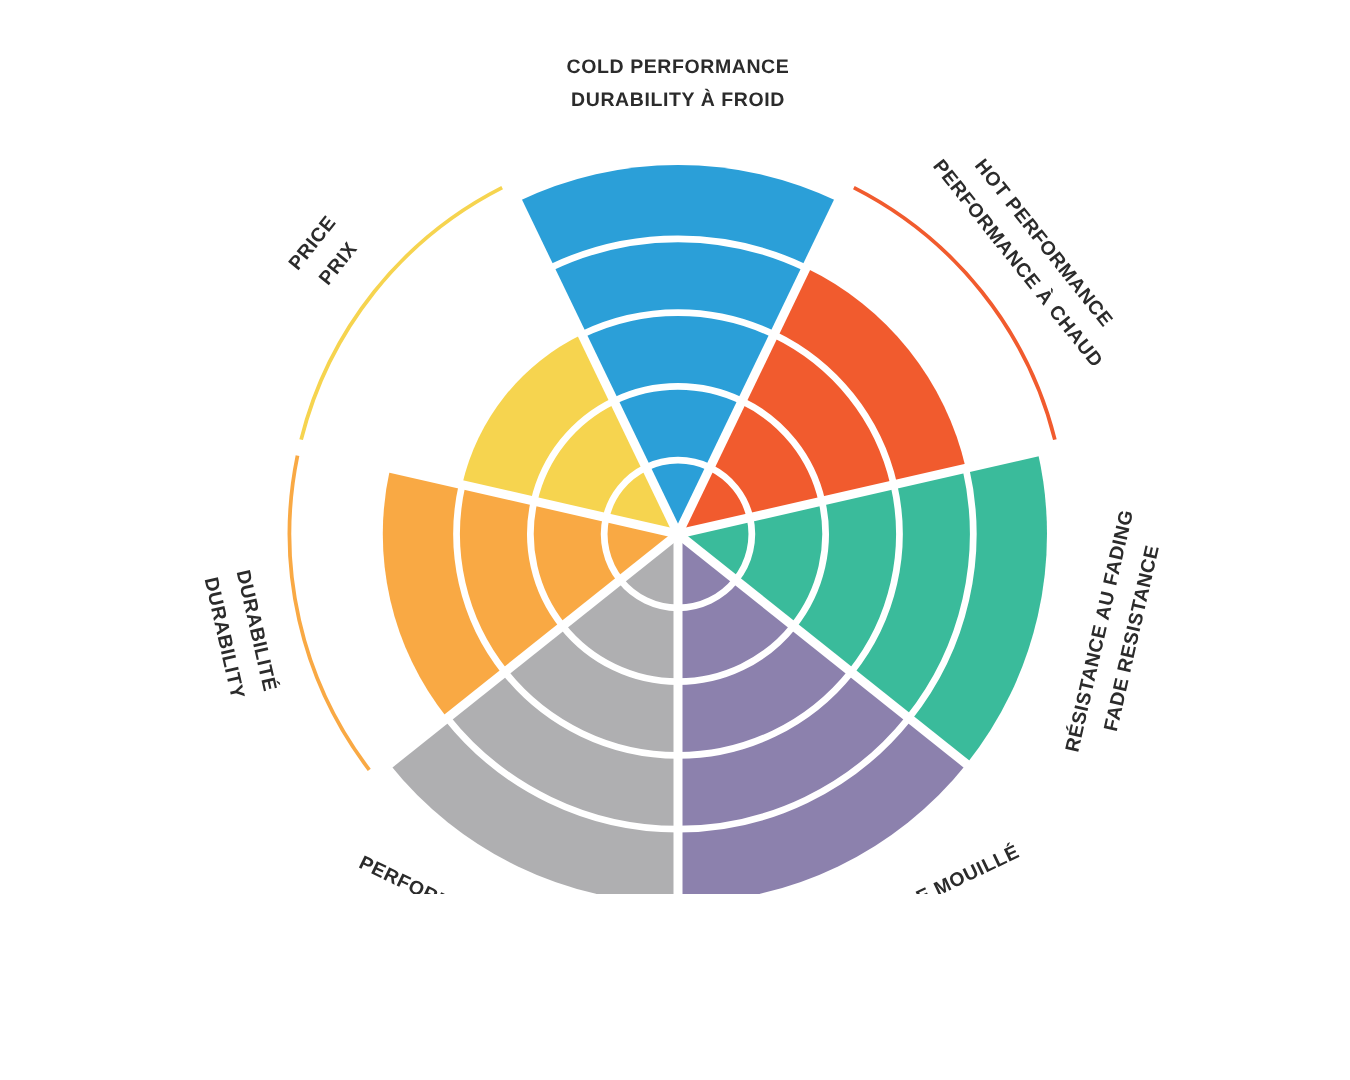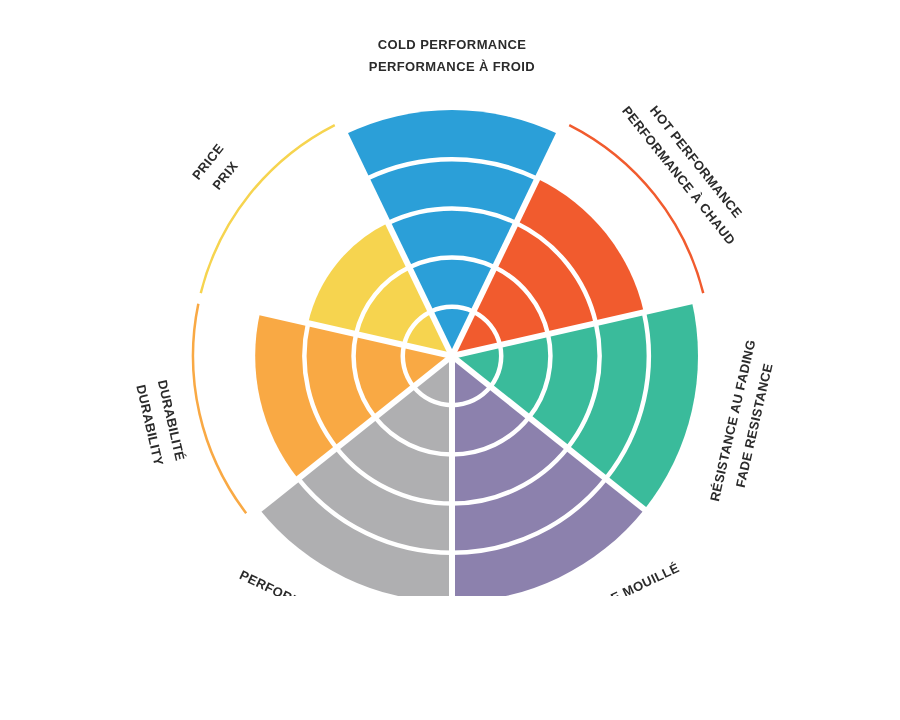--- a/index.html
+++ b/index.html
@@ -66,21 +66,21 @@
       <line x1="452" y1="356" x2="257.32" y2="511.25" stroke="#ffffff" stroke-width="6"></line>
       <line x1="452" y1="356" x2="209.24" y2="300.59" stroke="#ffffff" stroke-width="6"></line>
       <line x1="452" y1="356" x2="343.96" y2="131.66" stroke="#ffffff" stroke-width="6"></line>
       <path d="M 569.24 125.05 A 259 259 0 0 1 703.24 293.09" fill="none" stroke="#F15B2E" stroke-width="2.5"></path>
       <path d="M 246.17 513.21 A 259 259 0 0 1 198.34 303.67" fill="none" stroke="#F9A944" stroke-width="2.5"></path>
       <path d="M 200.76 293.09 A 259 259 0 0 1 334.76 125.05" fill="none" stroke="#F6D44F" stroke-width="2.5"></path>
     </svg>
   <div>
       <div class="chart-label" style="left: 452px; top: 56px; transform: translate(-50%, -50%) rotate(0deg);">
         <div>COLD PERFORMANCE</div>
-        <div>PERFORMANCE À FROID</div>
+        <div>DURABILITY À FROID</div>
       </div>
       <div class="chart-label" style="left: 686.549px; top: 168.953px; transform: translate(-50%, -50%) rotate(51.4286deg);">
         <div>HOT PERFORMANCE</div>
         <div>PERFORMANCE À CHAUD</div>
       </div>
       <div class="chart-label" style="left: 744.478px; top: 422.756px; transform: translate(-50%, -50%) rotate(-77.1429deg);">
         <div>RÉSISTANCE AU FADING</div>
         <div>FADE RESISTANCE</div>
       </div>
       <div class="chart-label" style="left: 582.165px; top: 626.291px; transform: translate(-50%, -50%) rotate(-25.7143deg);">

